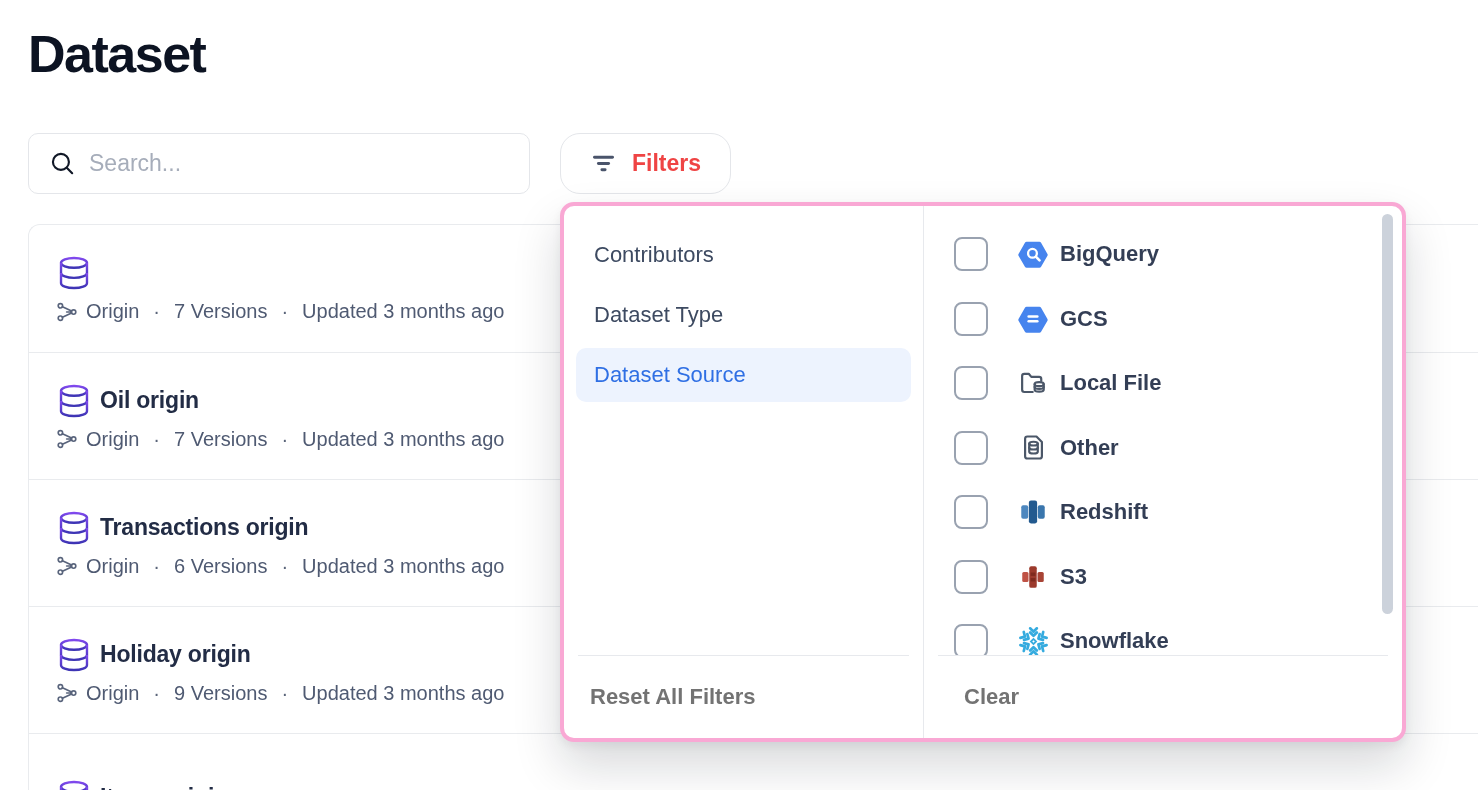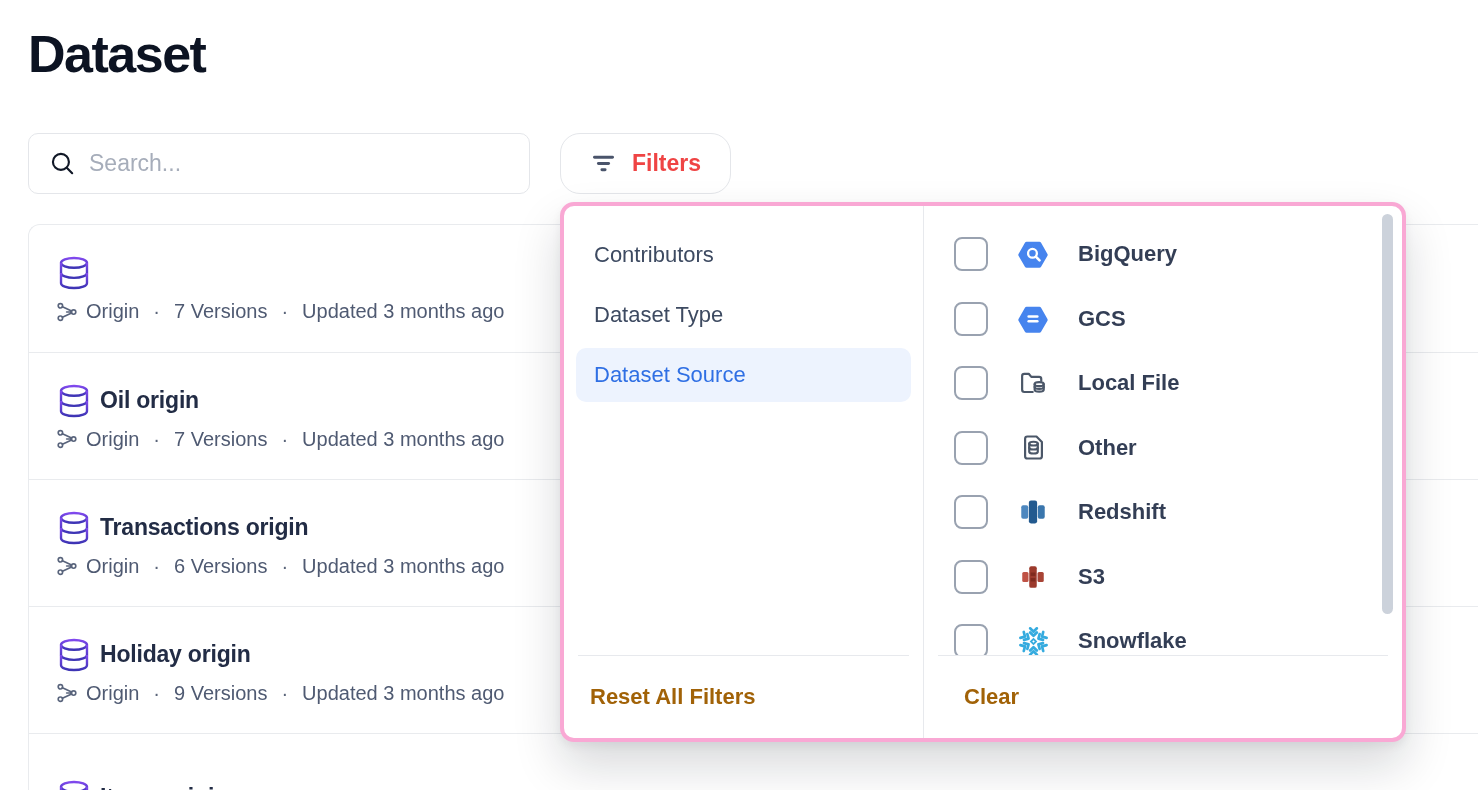--- a/index.html
+++ b/index.html
@@ -74,27 +74,27 @@
   .menu-item.active { background: #edf3fe; color: #2f6fe4; }
 
   .source-list { flex: 1; overflow: hidden; padding-top: 16px; }
   .source-row { height: 64.5px; display: flex; align-items: center; padding-left: 30px; cursor: pointer; }
   .cb {
     width: 34px; height: 34px; border: 2px solid #99a2b0; border-radius: 8px;
     background: #fff; flex: none; cursor: pointer;
   }
   .src-icon { width: 34px; height: 34px; margin-left: 28px; flex: none;
     display: flex; align-items: center; justify-content: center; }
-  .src-label { margin-left: 28px; font-size: 22px; font-weight: 700; color: #333e55; }
+  .src-label { margin-left: 10px; font-size: 22px; font-weight: 700; color: #333e55; }
 
   .h-div { height: 1px; background: #e7e9ed; margin: 0 14px; flex: none; }
   .panel-footer { height: 82px; display: flex; align-items: center; flex: none; }
   .panel-left .panel-footer { padding-left: 26px; }
   .panel-right .panel-footer { padding-left: 40px; }
-  .footer-link { font-size: 22px; font-weight: 700; color: #a16207; cursor: pointer; }
+  .footer-link { font-size: 22px; font-weight: 700; color: #737373; cursor: pointer; }
 
   .scrollbar-thumb {
     position: absolute; right: 9px; top: 8px; width: 11px; height: 400px;
     border-radius: 6px; background: #ccd2db; z-index: 6; cursor: pointer;
   }
   svg { display: block; }
 </style>
 </head>
 <body>
 

